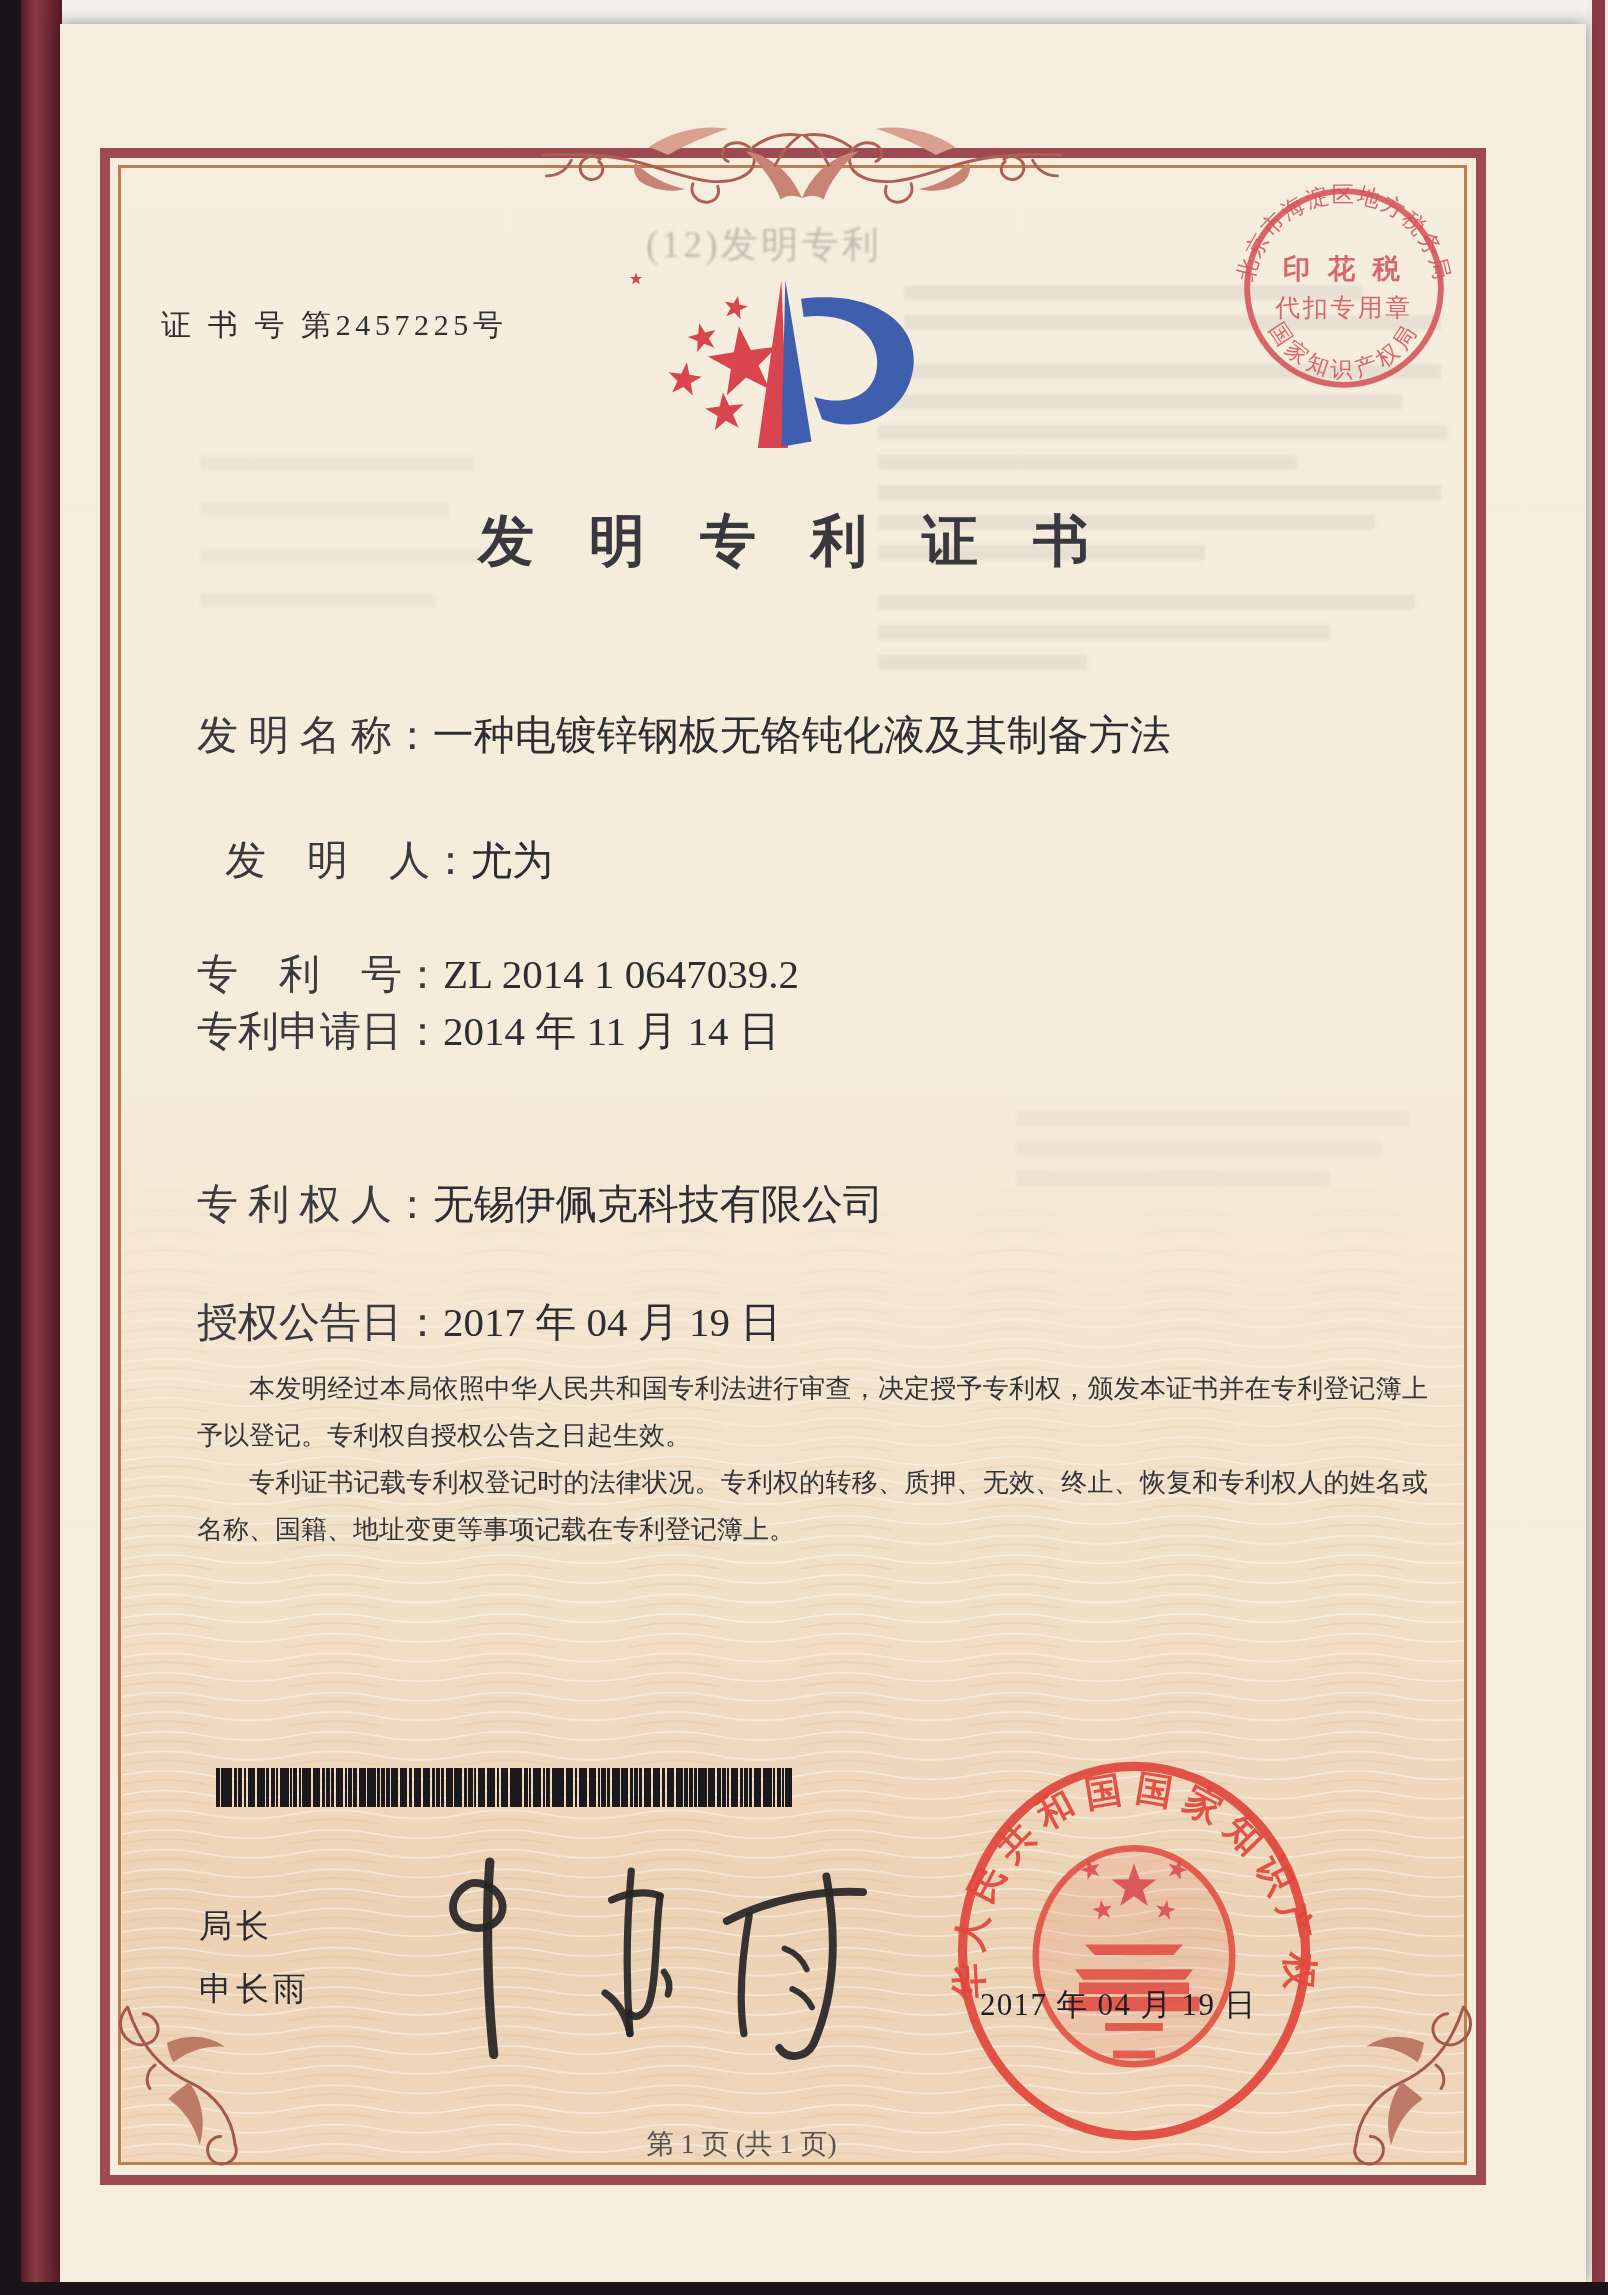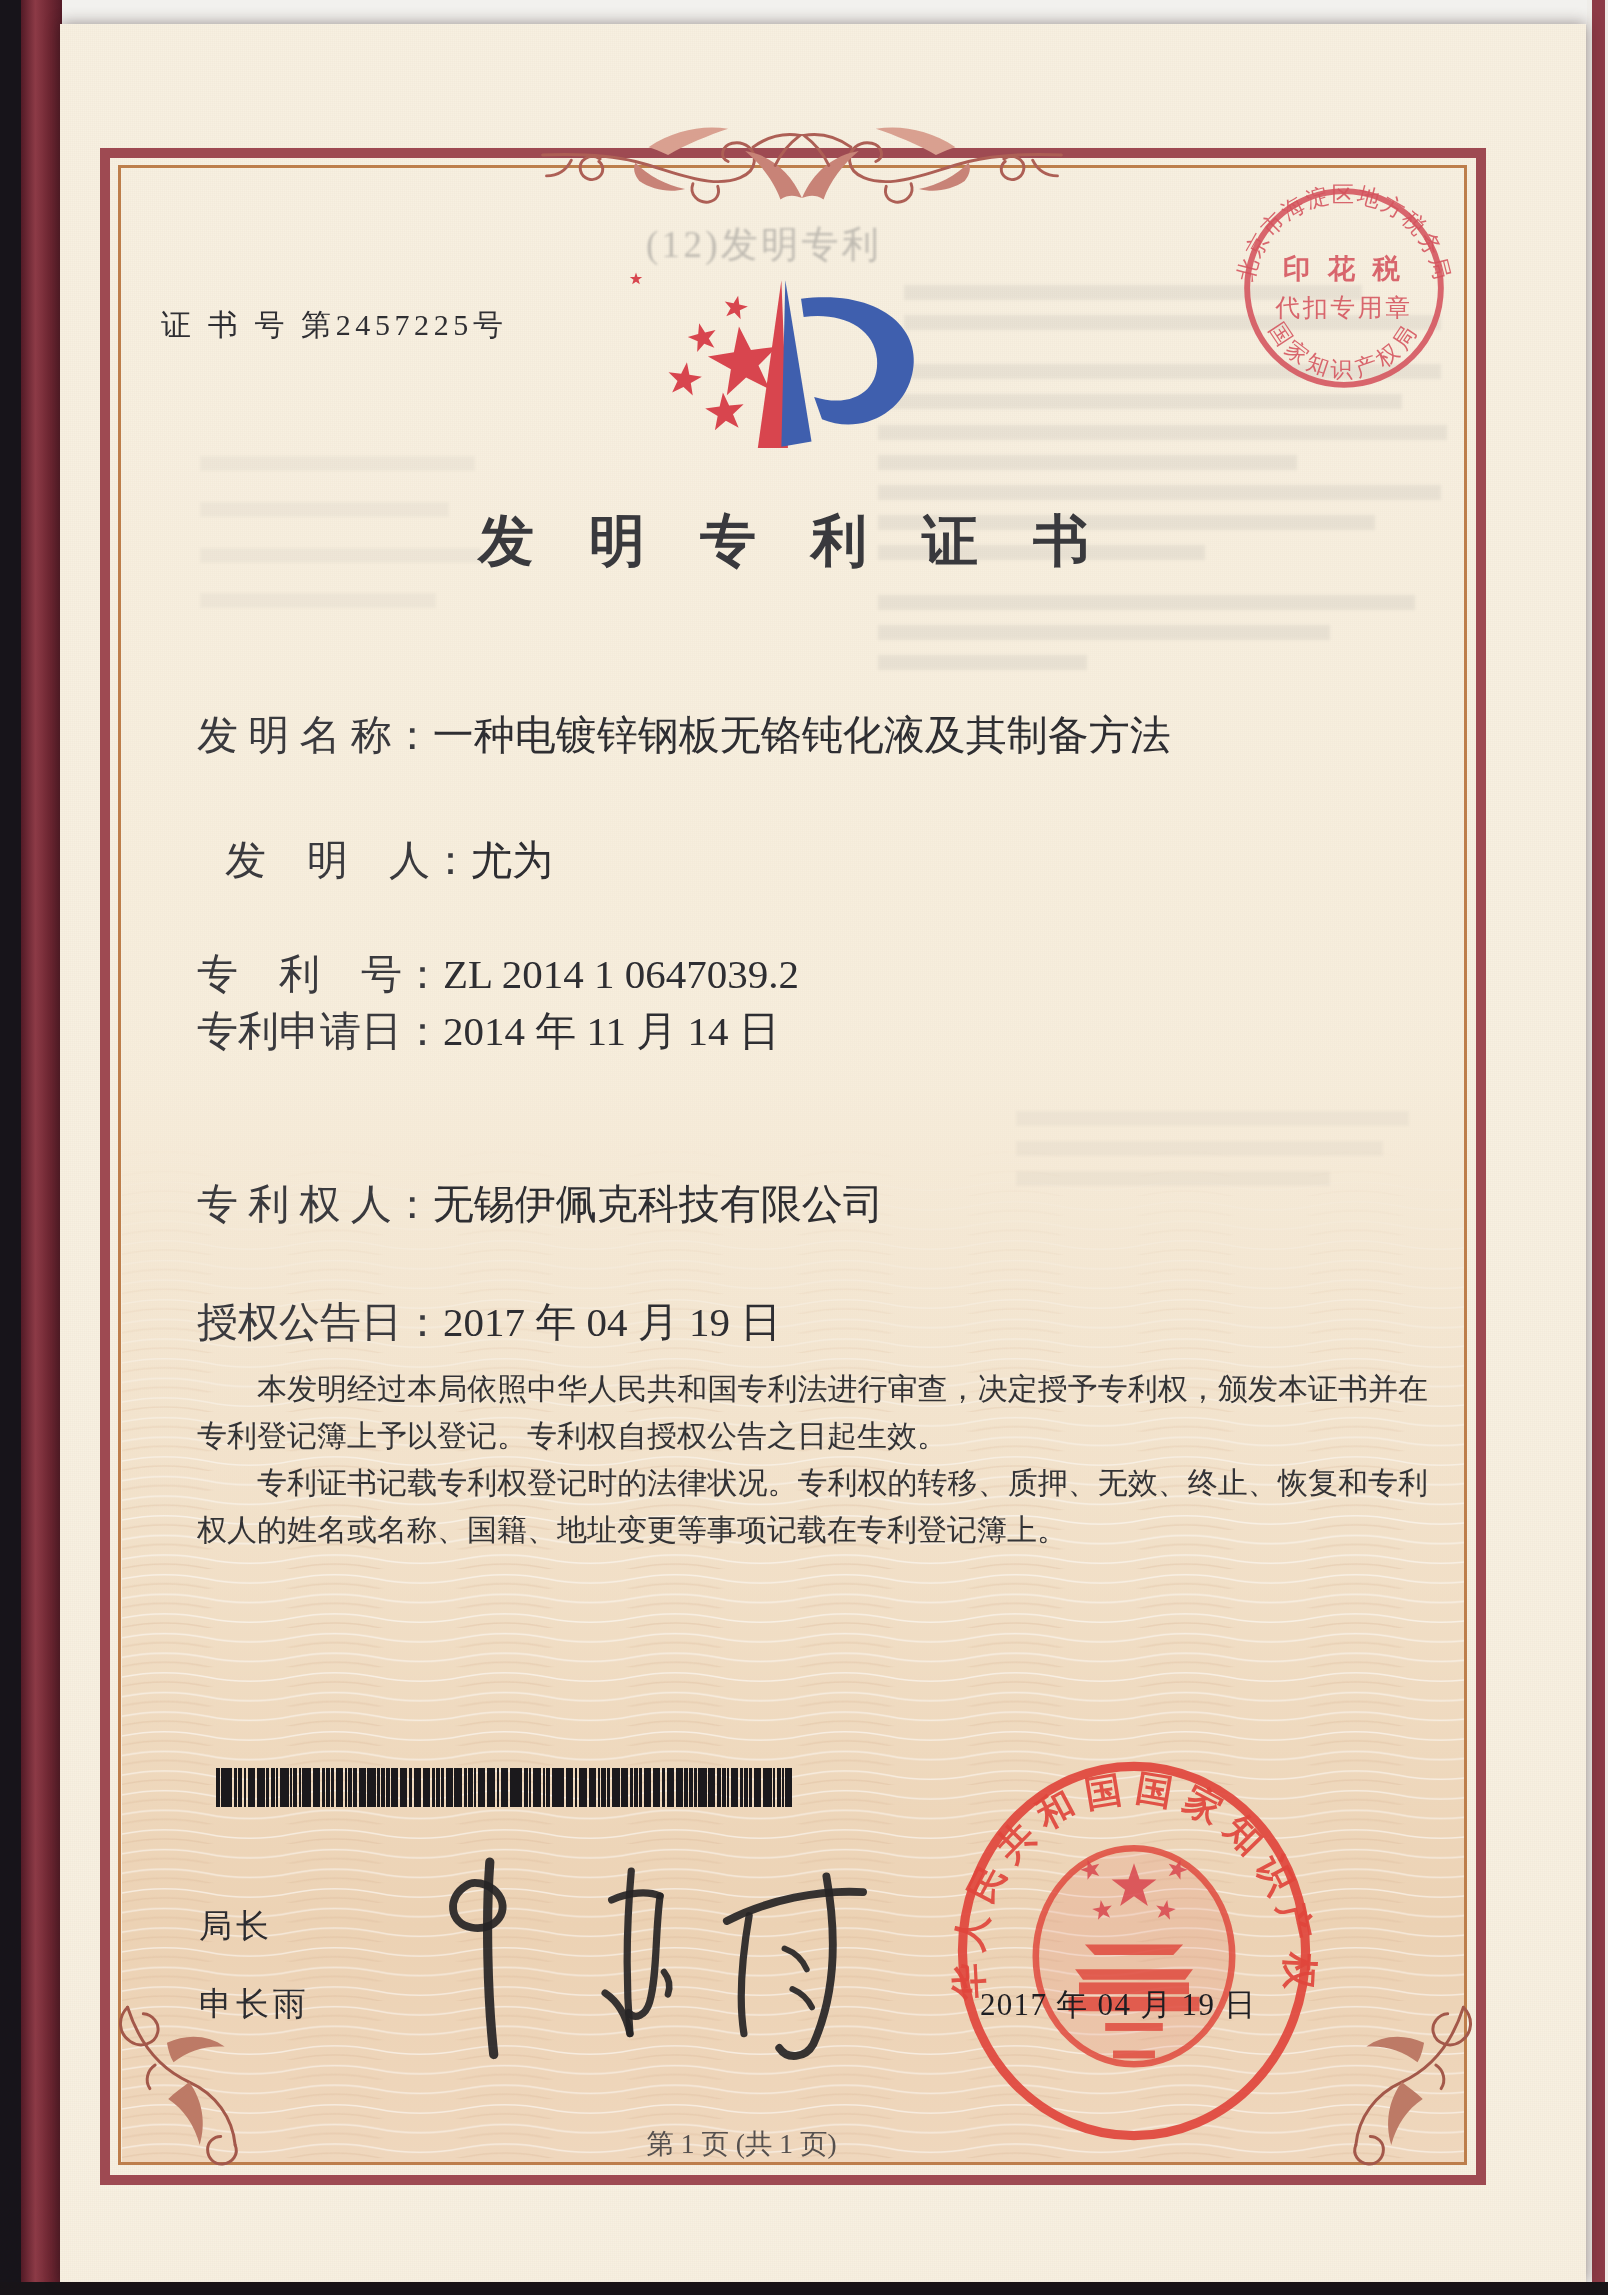--- a/index.html
+++ b/index.html
@@ -29,30 +29,30 @@
   .waves{left:62px;top:1113px;width:1343px;height:1027px;
     -webkit-mask-image:linear-gradient(180deg,rgba(0,0,0,0) 0,#000 38%);
     mask-image:linear-gradient(180deg,rgba(0,0,0,0) 0,#000 38%);}
   
   .cert-no{left:101px;top:259px;font-size:30px;letter-spacing:4.6px;color:#2f2f33;white-space:nowrap;margin-top:22px;}
   .title{left:68px;top:480px;width:1366px;text-align:center;font-size:56px;font-weight:bold;
     letter-spacing:55px;color:#39393d;white-space:nowrap;}
   .row{left:137px;font-size:41px;color:#333336;white-space:nowrap;line-height:1.18;}
   .row .lab{color:#3a3a3e;}
   .row .val{color:#2e2e32;}
-  .paras{left:137px;top:1341px;width:1231px;font-size:30px;line-height:47px;color:#333336;
+  .paras{left:137px;top:1341px;width:1231px;font-size:26px;line-height:47px;color:#333336;
     text-align:justify;}
   .paras p{margin:0;text-indent:2em;}
   .barcode{left:156px;top:1744px;width:576px;height:39px;
     background-image:
       repeating-linear-gradient(90deg,#1b191c 0 2.6px,rgba(0,0,0,0) 2.6px 4.6px),
       repeating-linear-gradient(90deg,#1b191c 0 1.3px,rgba(0,0,0,0) 1.3px 7.2px),
       repeating-linear-gradient(90deg,#1b191c 0 3.9px,rgba(0,0,0,0) 3.9px 11px);}
   .officer-title{left:139px;top:1880px;font-size:33px;letter-spacing:3.9px;color:#2c2c30;}
-  .officer-name{left:139px;top:1943px;font-size:33px;letter-spacing:3.9px;color:#2c2c30;margin-top:15px;}
+  .officer-name{left:139px;top:1943px;font-size:33px;letter-spacing:3.9px;color:#2c2c30;}
   .grant-date{left:920px;top:1960px;font-size:31px;letter-spacing:1.3px;color:#1e1e22;z-index:6;}
   .footer-page{left:518px;top:2102px;width:327px;text-align:center;font-size:27.5px;color:#55504e;}
   .bleed-heading{left:586px;top:196px;font-size:37px;letter-spacing:3.3px;color:rgba(120,120,120,.42);
     filter:blur(1px);white-space:nowrap;}
   .bleed-line{background:#8b8b8b;height:15.7px;opacity:.12;filter:blur(1.6px);}
   .bleed-line.light{opacity:.07;}
   svg{display:block;overflow:visible;}
   .z-top{z-index:5;}
 </style>
 </head>

